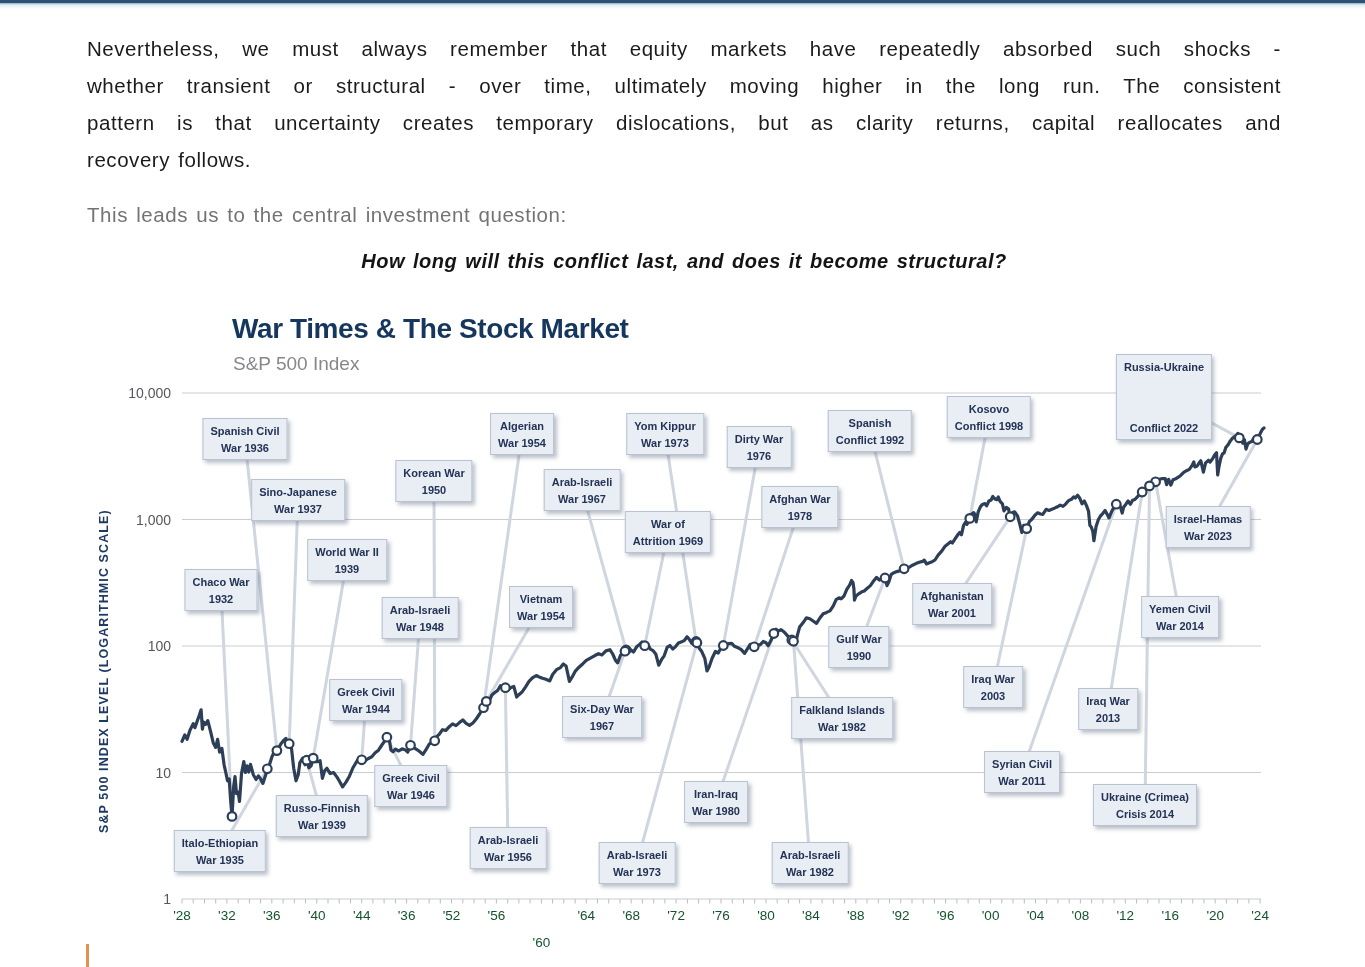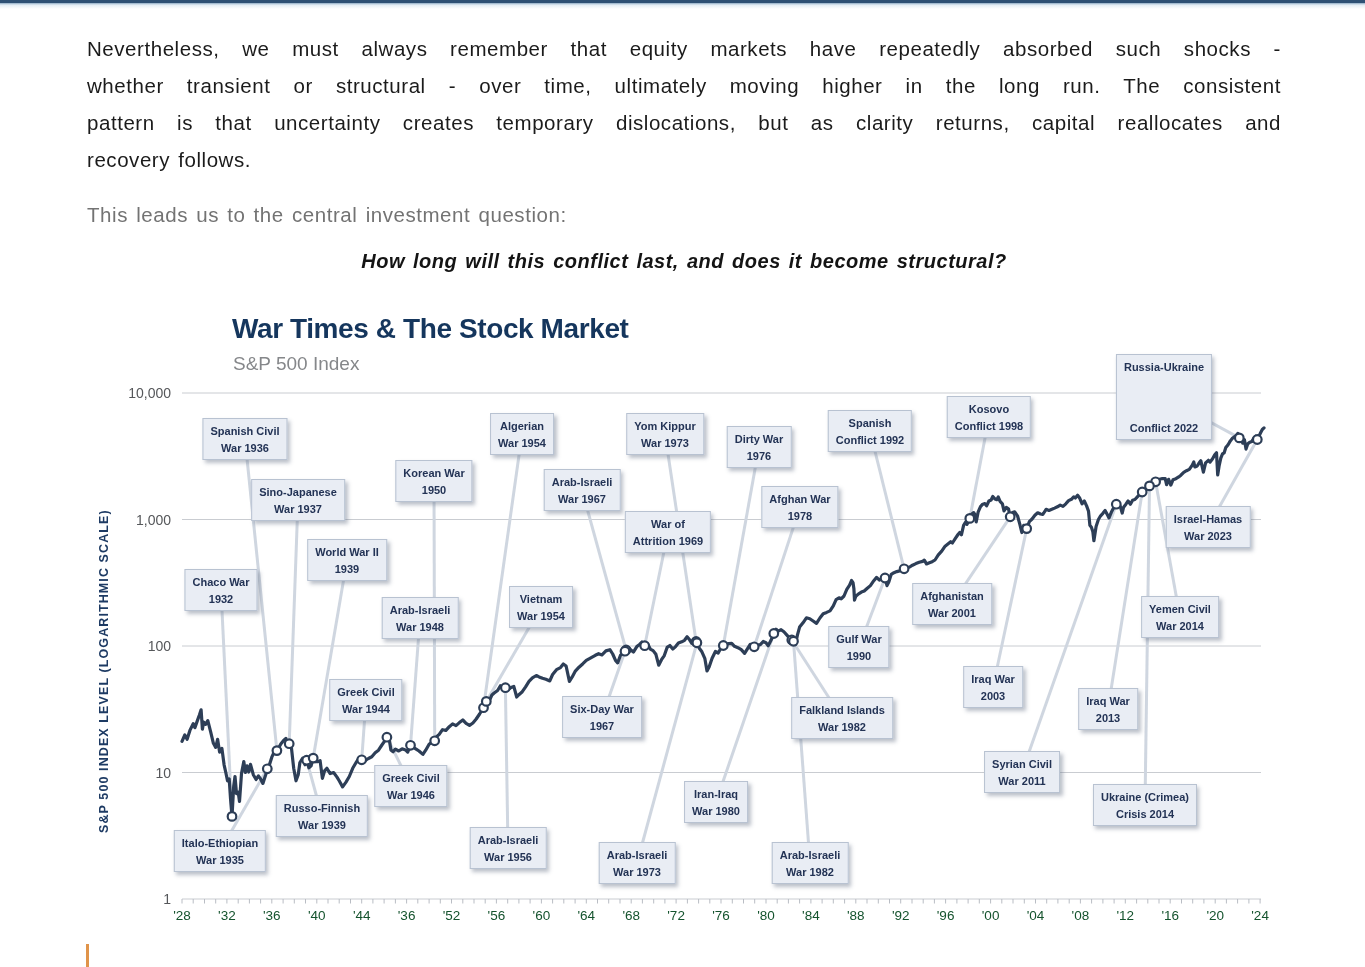--- a/index.html
+++ b/index.html
@@ -232,21 +232,21 @@
       </div>
     <div id="xticks">
         <div class="xtick" style="left: 97px; top: 603px;">'28</div>
         <div class="xtick" style="left: 141.9px; top: 603px;">'32</div>
         <div class="xtick" style="left: 186.8px; top: 603px;">'36</div>
         <div class="xtick" style="left: 231.8px; top: 603px;">'40</div>
         <div class="xtick" style="left: 276.7px; top: 603px;">'44</div>
         <div class="xtick" style="left: 321.6px; top: 603px;">'36</div>
         <div class="xtick" style="left: 366.5px; top: 603px;">'52</div>
         <div class="xtick" style="left: 411.4px; top: 603px;">'56</div>
-        <div class="xtick" style="left: 456.4px; top: 603px;">'60</div>
+        <div class="xtick" style="left: 456.4px; top: 630px;">'60</div>
         <div class="xtick" style="left: 501.3px; top: 603px;">'64</div>
         <div class="xtick" style="left: 546.2px; top: 603px;">'68</div>
         <div class="xtick" style="left: 591.1px; top: 603px;">'72</div>
         <div class="xtick" style="left: 636px; top: 603px;">'76</div>
         <div class="xtick" style="left: 681px; top: 603px;">'80</div>
         <div class="xtick" style="left: 725.9px; top: 603px;">'84</div>
         <div class="xtick" style="left: 770.8px; top: 603px;">'88</div>
         <div class="xtick" style="left: 815.7px; top: 603px;">'92</div>
         <div class="xtick" style="left: 860.6px; top: 603px;">'96</div>
         <div class="xtick" style="left: 905.6px; top: 603px;">'00</div>

